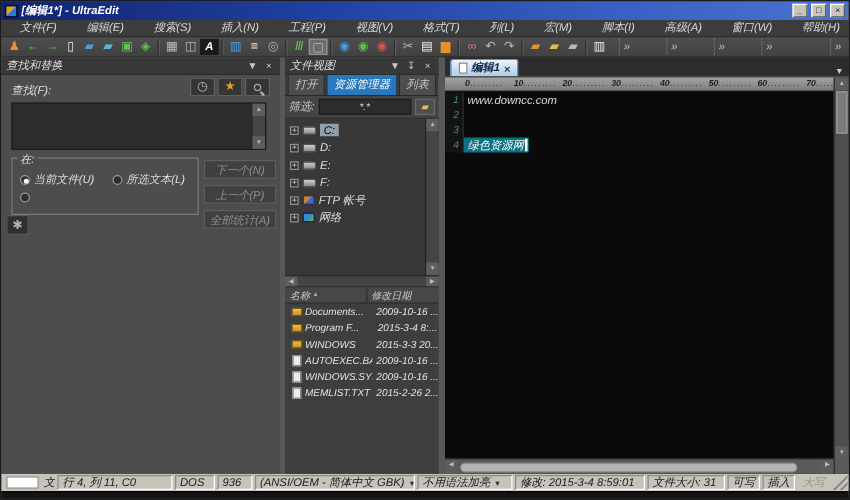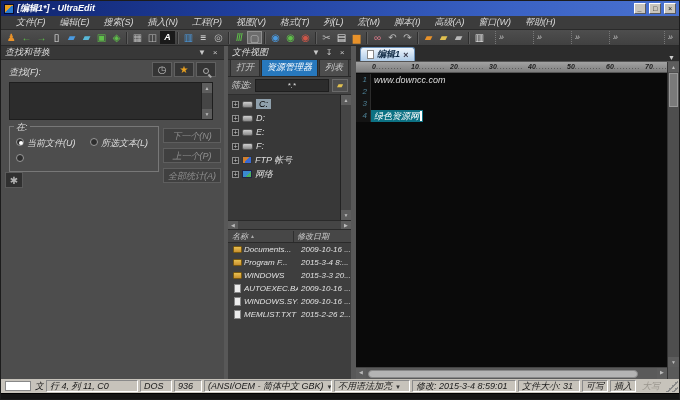--- a/index.html
+++ b/index.html
@@ -4,21 +4,21 @@
 <style>
   html,body{margin:0;padding:0;background:#9a9a9a;}
   *{box-sizing:border-box;font-family:"Liberation Sans","DejaVu Sans",sans-serif;}
   .win{width:680px;height:400px;position:relative;background:#4a4a4a;overflow:hidden;border:1px solid #1c1c1c;font-style:italic;}
   
   .titlebar{height:15px;background:linear-gradient(90deg,#10246e 0%,#1f3f9e 35%,#3a62c4 75%,#4a72d0 100%);display:flex;align-items:center;padding:0 3px;gap:3px;}
   .app-icon{width:10px;height:10px;background:linear-gradient(135deg,#e8a020 0 50%,#2a7ad0 50% 100%);border:1px solid #0a0a2a;flex:none;}
   .title-text{color:#fff;font-size:9px;font-weight:bold;flex:1;white-space:nowrap;overflow:hidden;}
   .winbtn{width:12px;height:11px;background:#c9c5bd;border:1px solid;border-color:#fff #5a5a5a #5a5a5a #fff;font-size:7px;line-height:9px;text-align:center;color:#111;flex:none;}
   
-  .menubar{height:14px;background:#3c3c3c;display:flex;align-items:center;padding-left:8px;border-bottom:1px solid #2a2a2a;}
+  .menubar{height:14px;background:#3c3c3c;display:flex;align-items:center;padding-left:8px;border-bottom:1px solid #2a2a2a;justify-content:space-between;}
   .menu-item{color:#d8d8d8;font-size:9px;padding:0 7px;white-space:nowrap;}
   
   .toolbar{height:16px;background:linear-gradient(#4e4e4e,#414141);display:flex;align-items:center;padding:0 3px;border-bottom:1px solid #2a2a2a;}
   .ti{width:15px;height:13px;font-size:10px;line-height:13px;text-align:center;flex:none;}
   .tsep{width:2px;height:12px;border-left:1px solid #2e2e2e;border-right:1px solid #5e5e5e;margin:0 2px;flex:none;}
   .ti.pressed{background:#6d6d6d;border:1px solid #909090;}
   .org{color:#e8922a}.grn{color:#5fc04a}.wht{color:#e8e8e8}.blu{color:#4a9ae0}
   .cyn{color:#58b8d8}.gry{color:#b8b8b8}.red{color:#d05648}.yel{color:#e0c050}.pnk{color:#d87888}
   .chip{background:#1a1a1a;color:#fff;font-weight:bold;font-size:9px;}
   .ovf{color:#c0c0c0;font-size:9px;line-height:13px;width:12px;text-align:center;border-left:1px dotted #777;flex:none;}
@@ -38,21 +38,21 @@
   .flabel{position:absolute;left:8px;top:6px;}
   .fibtns{position:absolute;right:8px;top:2px;display:flex;gap:2px;}
   .fib{width:20px;height:15px;background:#353535;border:1px solid #606060;text-align:center;font-size:10px;line-height:14px;}
   .fib .mag{display:inline-block;width:6px;height:6px;border:1.5px solid #aaa;border-radius:50%;position:relative;top:1px;}
   .fib .mag::after{content:"";position:absolute;width:4px;height:1.5px;background:#aaa;transform:rotate(45deg);left:4px;top:6px;}
   .fsearchbox{position:absolute;left:8px;top:22px;width:204px;height:38px;background:#2c2c2c;border:1px solid #1e1e1e;}
   .fsb-scroll{position:absolute;right:0;top:0;width:11px;height:100%;background:#454545;border-left:1px solid #222;display:flex;flex-direction:column;justify-content:space-between;}
   .sarr{height:10px;background:#5d5d5d;color:#bbb;font-size:5px;line-height:10px;text-align:center;}
   .fgroup{position:absolute;left:8px;top:66px;width:150px;height:46px;border:1px solid #787878;}
   .fgroup-legend{position:absolute;left:4px;top:-6px;background:#4d4d4d;padding:0 2px;}
-  .radio{display:flex;align-items:flex-start;gap:3px;position:absolute;}
+  .radio{display:flex;align-items:center;gap:3px;position:absolute;}
   .rdot{width:8px;height:8px;border-radius:50%;background:#2e2e2e;border:1px solid #999;flex:none;margin-top:1px;position:relative;}
   .rdot.on::after{content:"";position:absolute;left:2px;top:2px;width:4px;height:4px;border-radius:50%;background:#fff;}
   .fbtn{position:absolute;left:162px;width:58px;height:15px;background:#404040;border:1px solid #5e5e5e;color:#8f8f8f;font-size:9px;text-align:center;line-height:14px;white-space:nowrap;overflow:hidden;}
   .gear-btn{position:absolute;left:4px;top:112px;width:18px;height:16px;background:#303030;border:1px solid #5a5a5a;color:#b0b0b0;font-size:10px;line-height:15px;text-align:center;}
   
   .filter-row{height:18px;display:flex;align-items:center;padding:0 3px;gap:3px;background:#454545;border-bottom:1px solid #2e2e2e;font-size:9px;color:#ccc;}
   .filter-input{flex:1;height:13px;background:#2c2c2c;border:1px solid #1e1e1e;color:#ddd;font-size:8px;text-align:center;line-height:12px;}
   .folder-btn{width:16px;height:13px;background:#4e4e4e;border:1px solid #6a6a6a;font-size:8px;line-height:12px;text-align:center;color:#e0c050;}
   .tree{height:126px;background:#383838;position:relative;overflow:hidden;border-bottom:1px solid #2a2a2a;}
   .tree-inner{position:absolute;left:0;top:2px;right:11px;}
@@ -68,21 +68,21 @@
   .list-head{height:13px;display:flex;background:#474747;border-bottom:1px solid #2a2a2a;font-size:8px;color:#ccc;align-items:center;}
   .lh-name{width:66px;padding-left:4px;border-right:1px solid #2e2e2e;display:flex;align-items:center;gap:2px;}
   .lh-date{flex:1;padding-left:3px;}
   .sort-ico{font-size:5px;color:#aaa;}
   .flist{flex:1;background:#3e3e3e;}
   .frow{height:13px;display:flex;align-items:center;font-size:8px;color:#e2e2e2;}
   .fico{width:10px;margin:0 2px 0 4px;flex:none;display:flex;justify-content:center;}
   .folder-glyph{width:9px;height:7px;background:linear-gradient(#e8c050,#c89030);border:1px solid #7a5a10;border-radius:1px;}
   .file-glyph{width:7px;height:9px;background:#ececec;border:1px solid #888;}
   .fname{width:54px;white-space:nowrap;overflow:hidden;}
-  .fdate{flex:1;white-space:nowrap;overflow:hidden;padding-left:3px;}
+  .fdate{flex:1;white-space:nowrap;overflow:hidden;padding-left:3px;text-align:center;}
   
   .editor{flex:1;display:flex;flex-direction:column;background:#2c2c2c;min-width:0;}
   .etabbar{height:16px;background:#2c2c2c;display:flex;align-items:flex-end;padding-left:4px;border-bottom:1px solid #555;}
   .etab{height:14px;background:linear-gradient(#eef5fc,#aecbe8);border:1px solid #6a90b8;border-bottom:none;border-radius:3px 3px 0 0;display:flex;align-items:center;gap:3px;padding:0 6px;font-size:9px;font-weight:bold;color:#102a44;}
   .doc-ico{width:7px;height:9px;background:#fff;border:1px solid #888;position:relative;}
   .etab-close{font-weight:bold;color:#334;font-size:9px;}
   .etab-menu{margin-left:auto;color:#ccc;font-size:7px;padding:0 4px;}
   .ebody{flex:1;display:flex;min-height:0;}
   .ecol{flex:1;display:flex;flex-direction:column;min-width:0;}
   .ruler{height:11px;background:linear-gradient(#a2a2a2,#7e7e7e);display:flex;align-items:center;padding-left:16px;overflow:hidden;border-bottom:1px solid #555;}

